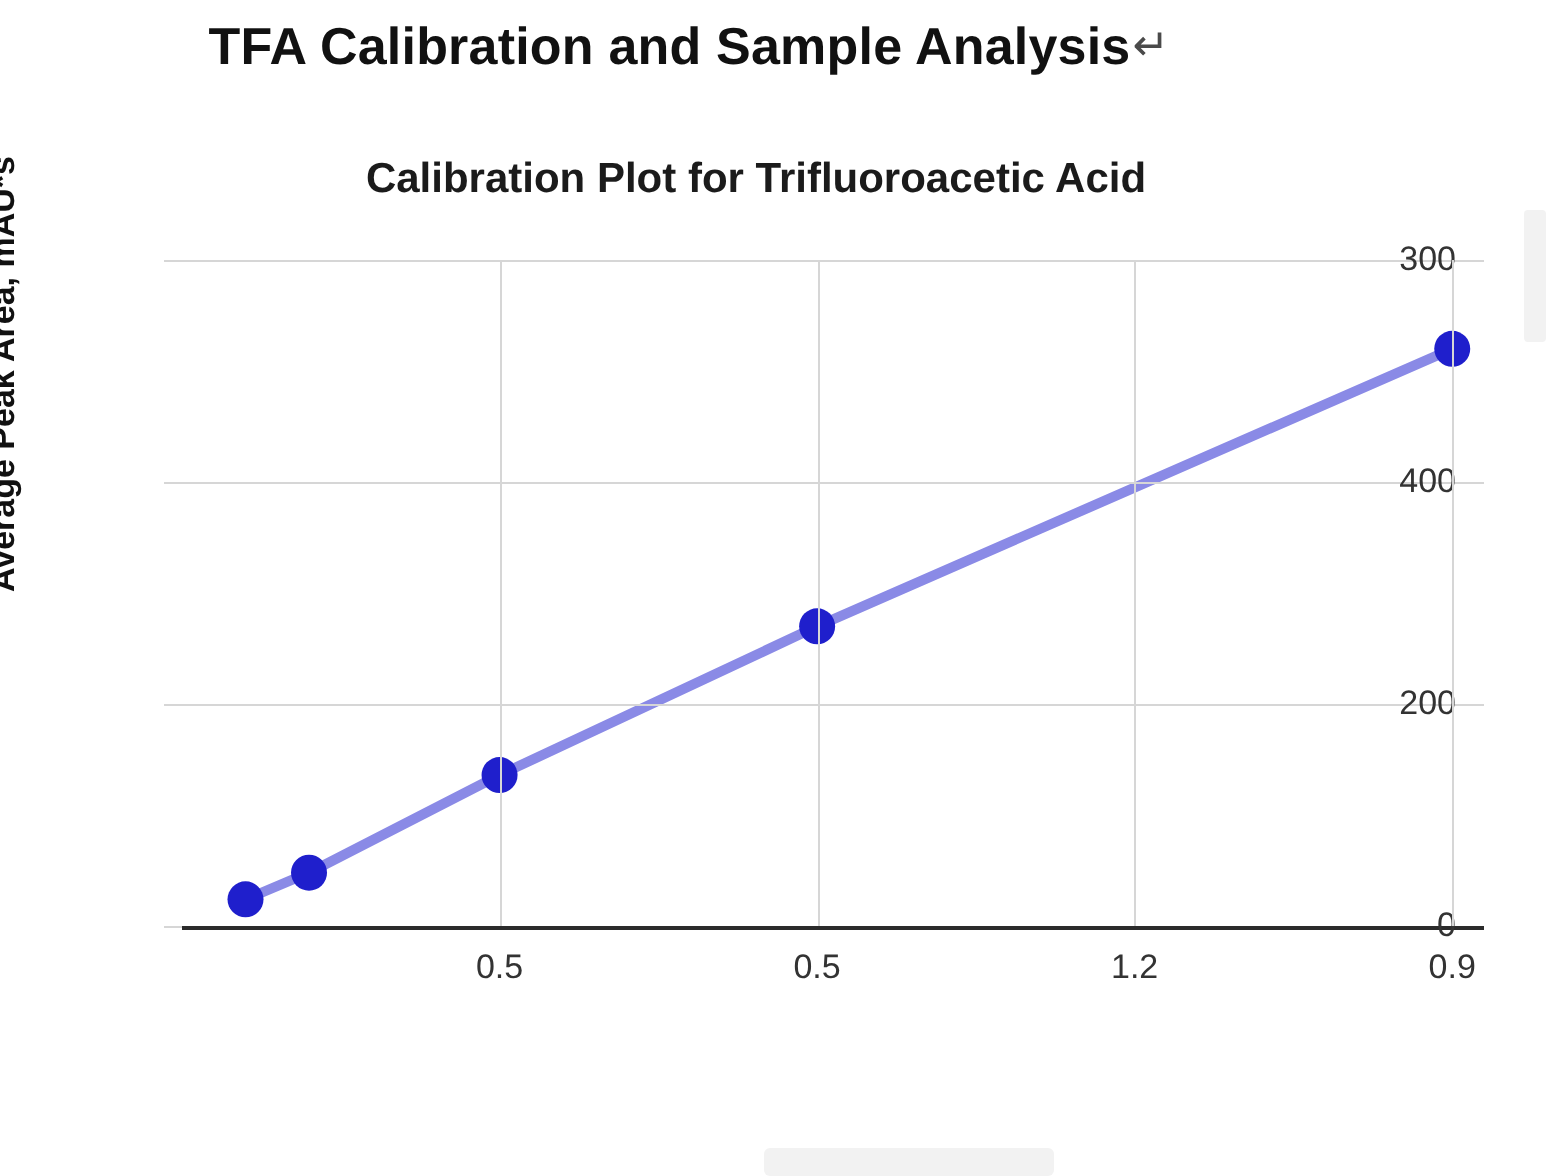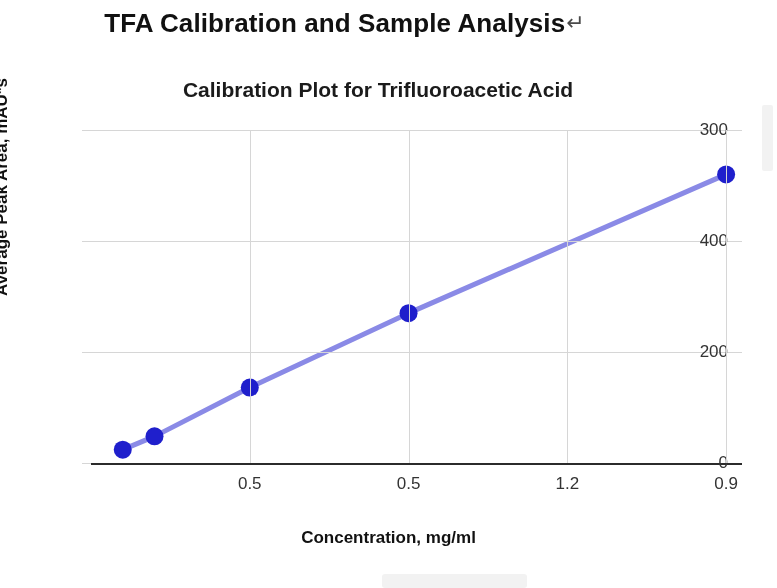--- a/index.html
+++ b/index.html
@@ -205,17 +205,16 @@
       <div class="gridline-v" style="left: 158.78px;"></div>
       <div class="xtick-label" style="left: 158.78px;">0.5</div>
       <div class="gridline-v" style="left: 317.561px;"></div>
       <div class="xtick-label" style="left: 317.561px;">0.5</div>
       <div class="gridline-v" style="left: 476.341px;"></div>
       <div class="xtick-label" style="left: 476.341px;">1.2</div>
       <div class="gridline-v" style="left: 635.122px;"></div>
       <div class="xtick-label" style="left: 635.122px;">0.9</div>
     </div>
 
-  <div id="x-axis-title">Concentration, mg/ml</div>
 </div>
 
 <div class="artifact" id="artifact-right"></div>
 <div class="artifact" id="artifact-bottom"></div>
 
 </body></html>

